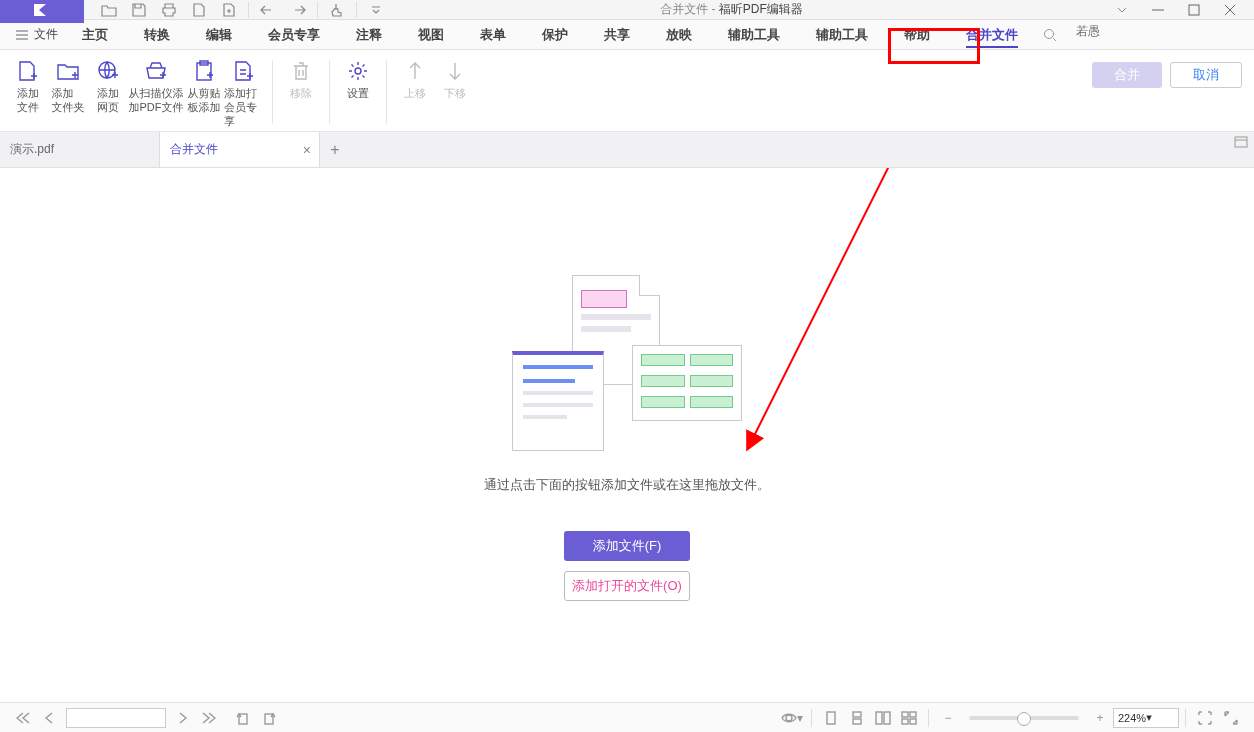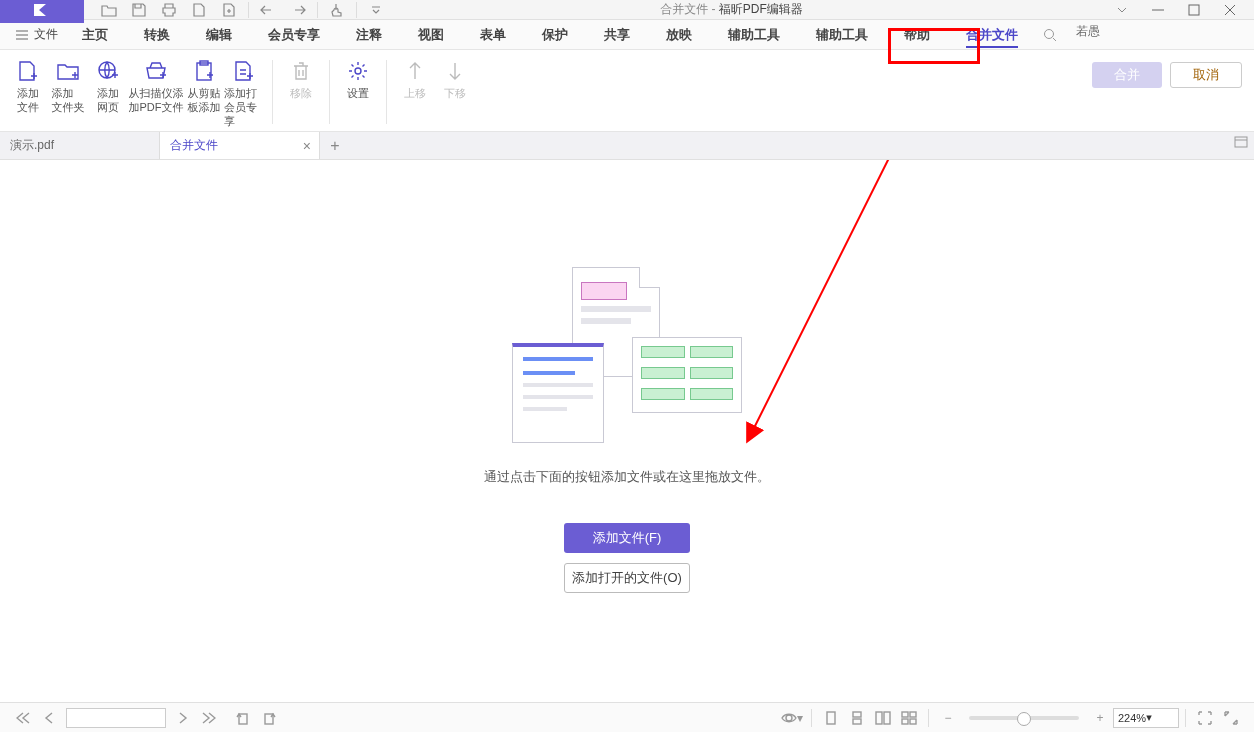--- a/index.html
+++ b/index.html
@@ -33,24 +33,24 @@
 .rib-btn { display: flex; flex-direction: column; align-items: center; width: 40px; padding: 2px 0; color: #555; font-size: 11px; line-height: 14px; }
 .rib-btn.wide { width: 56px; }
 .rib-btn .ico { height: 26px; display: flex; align-items: center; justify-content: center; margin-bottom: 2px; }
 .rib-btn .ico svg { stroke: #4b46c8; fill: none; stroke-width: 1.4; }
 .rib-btn.disabled .ico svg { stroke: #bbb; }
 .rib-btn.disabled { color: #bbb; }
 .rib-sep { width: 1px; height: 64px; background: #e5e5e5; margin: 4px 8px; }
 .rib-spacer { flex: 1; }
 .rib-action { height: 26px; padding: 0 22px; margin: 6px 4px 0 4px; border-radius: 3px; font-size: 13px; display: flex; align-items: center; }
 .rib-action.primary { background: #d4d1f0; color: #fff; }
-.rib-action.secondary { background: #fff; border: 1px solid #ccc; color: #a16207; }
-
-
-.tabrow { height: 28px; background: #f1f1f4; display: flex; align-items: stretch; border-bottom: 1px solid #e0e0e0; position: relative; }
+.rib-action.secondary { background: #fff; border: 1px solid #ccc; color: #3b82f6; }
+
+
+.tabrow { height: 36px; background: #f1f1f4; display: flex; align-items: stretch; border-bottom: 1px solid #e0e0e0; position: relative; }
 .tab { width: 160px; display: flex; align-items: center; padding: 0 10px; font-size: 12px; position: relative; border-right: 1px solid #ddd; }
 .tab.bg { background: #f1f1f4; color: #666; }
 .tab.fg { background: #fff; color: #4b46c8; }
 .tab .close { position: absolute; right: 8px; color: #888; font-size: 14px; }
 .newtab { width: 30px; display: flex; align-items: center; justify-content: center; color: #888; font-size: 16px; }
 .tab-end { position: absolute; right: 6px; top: 4px; color: #888; }
 
 
 .content { height: 540px; background: #fff; position: relative; display: flex; flex-direction: column; align-items: center; justify-content: center; }
 .illus { width: 230px; height: 180px; position: relative; margin-bottom: 18px; }
@@ -64,21 +64,21 @@
 .bline.s { width: 52px; }
 .gline { height: 4px; background: #e4e4ea; margin: 8px 10px 0 10px; }
 .gline.s { width: 44px; }
 .doc3 { left: 120px; top: 70px; width: 110px; height: 76px; padding: 8px; display: grid; grid-template-columns: 1fr 1fr; gap: 5px; }
 .cell { background: #c9f0d2; border: 1.5px solid #77c98f; height: 12px; }
 
 .hint { text-align: center; color: #555; font-size: 13px; line-height: 24px; font-family: Liberation Serif, serif; }
 .btn-row { margin-top: 34px; display: flex; flex-direction: column; gap: 10px; align-items: center; }
 .btn { width: 126px; height: 30px; border-radius: 3px; display: flex; align-items: center; justify-content: center; font-size: 13px; }
 .btn.primary { background: #6b5dd3; color: #fff; }
-.btn.secondary { background: #fff; border: 1px solid #bbb; color: #404040; }
+.btn.secondary { background: #fff; border: 1px solid #bbb; color: #ec4899; }
 
 
 .arrow { position: absolute; pointer-events: none; }
 
 
 .statusbar { position: absolute; bottom: 0; left: 0; right: 0; height: 30px; border-top: 1px solid #e0e0e0; background: #fafafa; display: flex; align-items: center; padding: 0 10px; }
 .sb-btn { width: 26px; height: 26px; display: flex; align-items: center; justify-content: center; color: #999; }
 .sb-btn svg { stroke: #999; fill: none; stroke-width: 1.4; }
 .page-box { width: 100px; height: 20px; border: 1px solid #ccc; background: #fff; margin: 0 4px; }
 .sb-spacer { flex: 1; }

